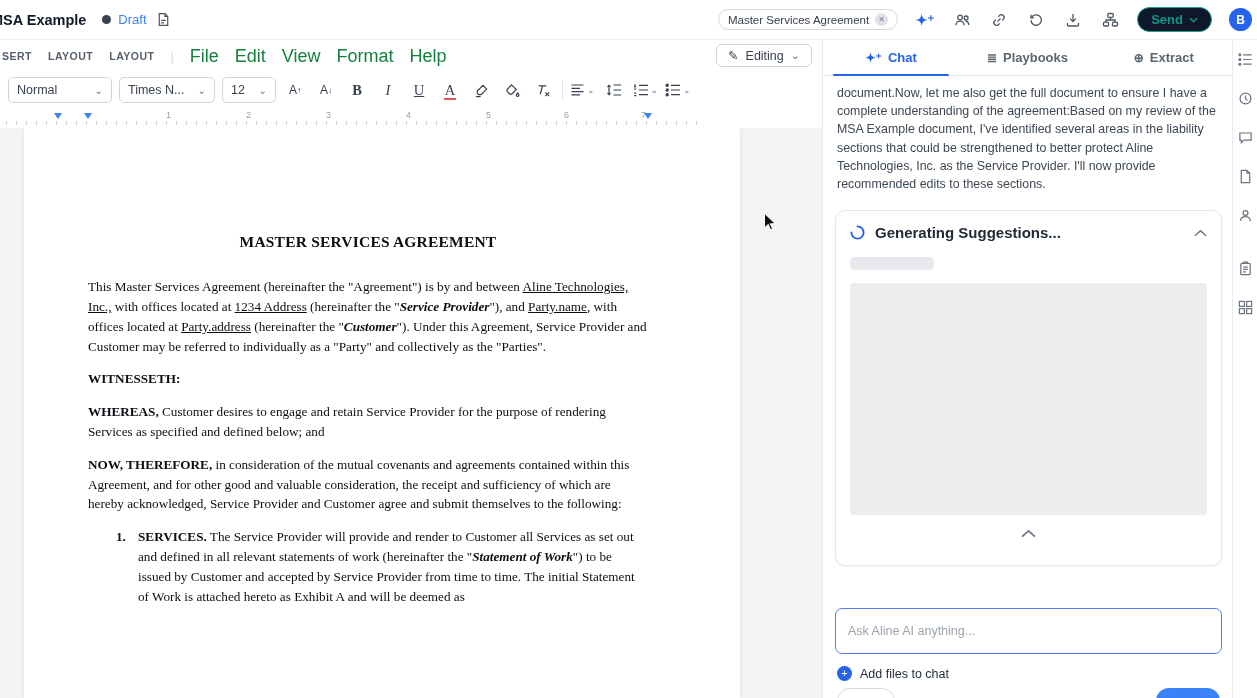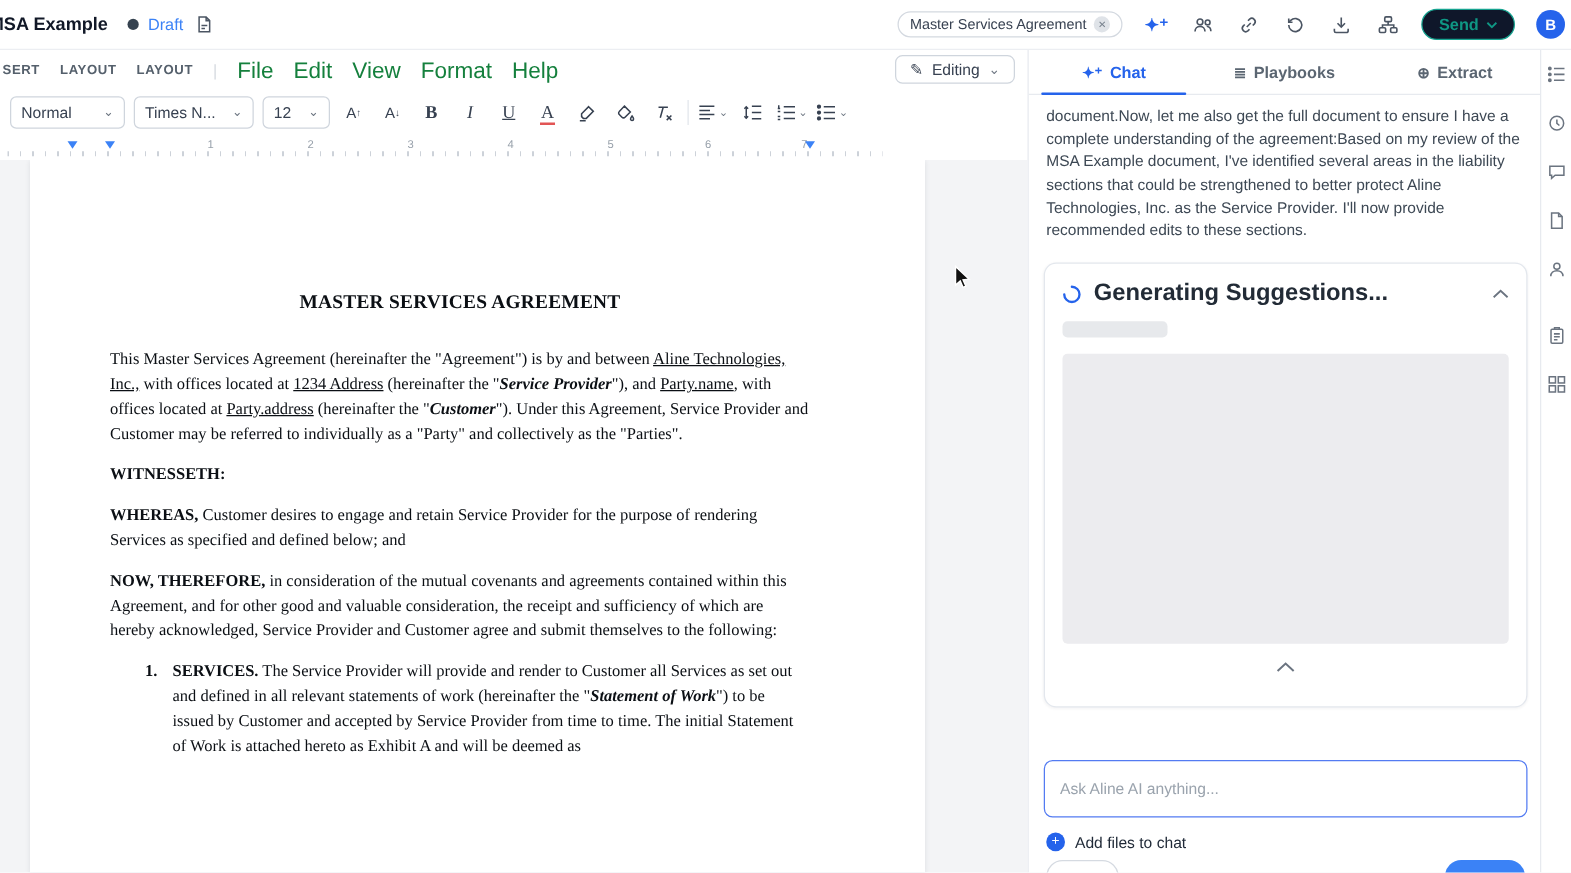--- a/index.html
+++ b/index.html
@@ -51,21 +51,21 @@
   
   .chatpanel{position:absolute;top:40px;left:822px;width:410px;height:658px;background:#fff;border-left:1px solid #e7eaef}
   .tabs{position:absolute;top:0;left:0;right:0;height:36px;display:flex;border-bottom:1px solid #e7eaef}
   .tab{flex:1;display:flex;align-items:center;justify-content:center;gap:6px;font-size:13px;color:#5b6672;font-weight:600;position:relative;cursor:pointer}
   .tab .ticon{font-size:12px}
   .tab.active{color:#2563eb}
   .tab.active:after{content:"";position:absolute;left:10px;right:10px;bottom:-1px;height:2.5px;background:#2563eb;border-radius:2px}
   .chat-msg{position:absolute;top:44px;left:14px;right:12px;font-size:12.4px;line-height:1.47;color:#3d4854}
   .sugg-card{position:absolute;top:170px;left:12px;right:10px;height:356px;border:1px solid #e3e7ed;border-radius:10px;background:#fff;box-shadow:0 1px 2px rgba(30,40,60,.05)}
   .card-head{display:flex;align-items:center;gap:10px;padding:13px 14px}
-  .card-title{font-size:19px;font-weight:bold;color:#222b36}
+  .card-title{font-size:15px;font-weight:bold;color:#222b36}
   .card-chevron{margin-left:auto;color:#6b7480}
   .skel-sm{position:absolute;top:46px;left:14px;width:84px;height:13px;border-radius:4px;background:#e7e9ec}
   .skel-lg{position:absolute;top:72px;left:14px;right:14px;height:232px;border-radius:4px;background:#ececef}
   .card-collapse{position:absolute;left:0;right:0;top:318px;display:flex;justify-content:center;color:#6b7480}
   .chat-input{position:absolute;top:568px;left:12px;right:10px;height:46px;border:1px solid #537bf2;border-radius:7px;padding:0 12px;font-size:12.5px;color:#374151;background:#fff;font-family:"Liberation Sans",sans-serif}
   .chat-input::placeholder{color:#9aa3ad}
   .add-files{position:absolute;top:626px;left:14px;display:flex;align-items:center;gap:8px;font-size:12.5px;color:#1f2937;cursor:pointer}
   .plus-circ{width:15px;height:15px;border-radius:50%;background:#2563eb;color:#fff;font-size:11px;line-height:14px;text-align:center}
   .stub-left{position:absolute;top:648px;left:14px;width:58px;height:26px;border:1px solid #d5dae1;border-radius:13px;background:#fff}
   .stub-right{position:absolute;top:648px;right:12px;width:64px;height:26px;border-radius:13px;background:#3b82f6}
@@ -158,21 +158,21 @@
   <span class="menu-item">Format</span>
   <span class="menu-item">Help</span>
   <span class="editing-pill">
     <span>✎</span>
     <span>Editing</span>
     <span class="chev">⌄</span>
   </span>
 </nav>
 
 <div class="toolbar">
-  <span class="tb-select" style="width:92px">
+  <span class="tb-select" style="width:104px">
     <span>Normal</span>
       <span class="chev">⌄</span>
   </span>
   <span class="tb-select" style="width:96px">
     <span>Times N...</span>
       <span class="chev">⌄</span>
   </span>
   <span class="tb-select" style="width:54px">
     <span>12</span>
       <span class="chev">⌄</span>

